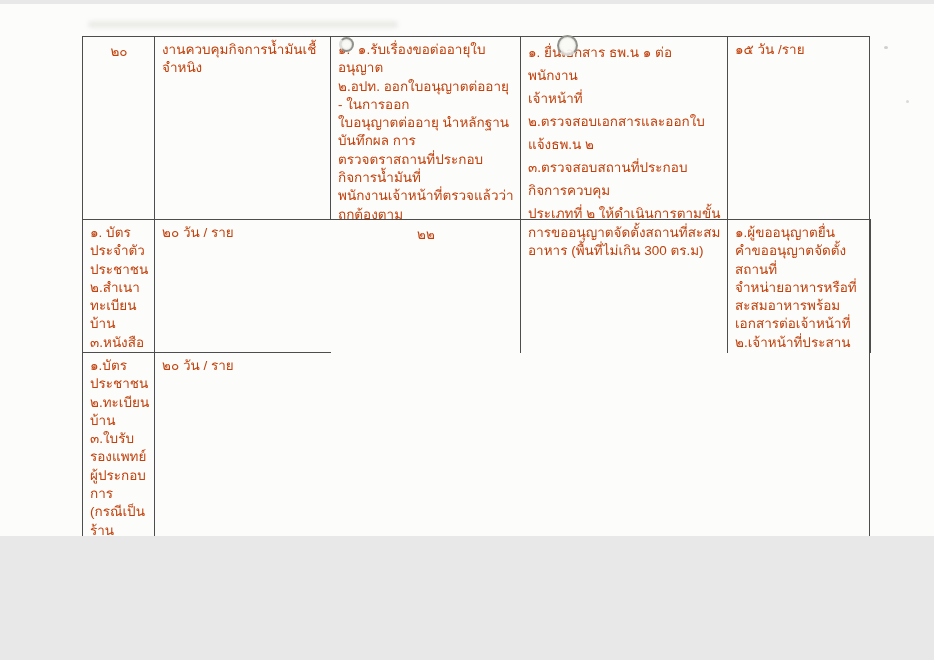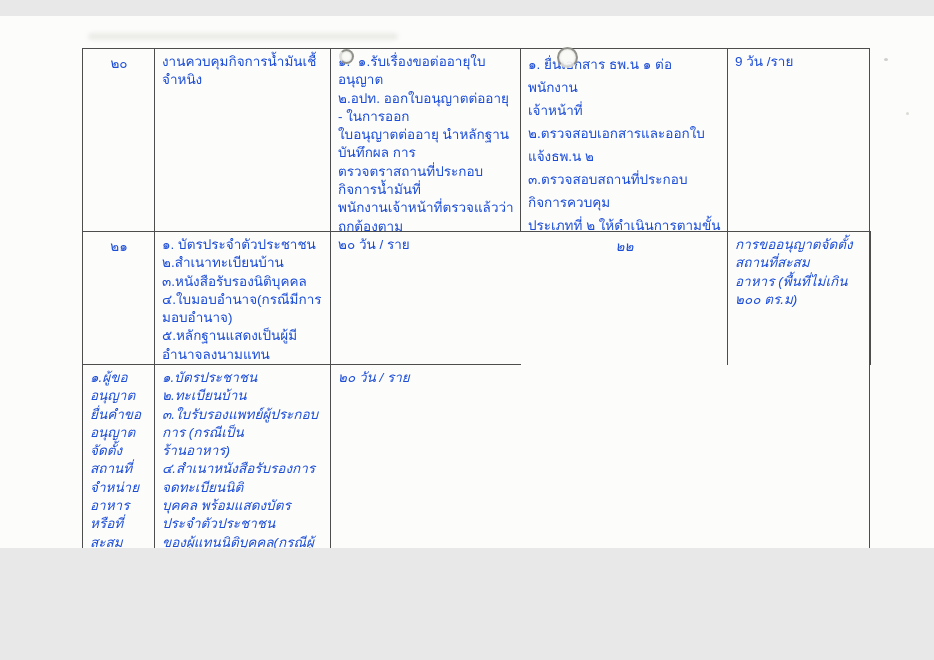--- a/index.html
+++ b/index.html
@@ -3,23 +3,23 @@
 <meta charset="utf-8">
 <style>
   * { margin: 0; padding: 0; box-sizing: border-box; }
   html, body { background: #e8e8e8; }
   body { font-family: "Liberation Sans", "DejaVu Sans", sans-serif; }
 
   .page {
     position: relative;
     width: 934px;
     height: 532px;
-    margin: 16px auto;
+    margin: 4px auto;
     background: #fcfcfa;
-    color: #1d4ed8;
+    color: #c2410c;
     overflow: hidden;
   }
 
   
   .smudge {
     position: absolute;
     left: 88px; top: 17px;
     width: 310px; height: 7px;
     background: #b9b9b4;
     opacity: 0.25;
@@ -45,21 +45,21 @@
   .cell {
     border-right: 1px solid #4d4d4d;
     border-bottom: 1px solid #4d4d4d;
     padding: 4px 6px 0 7px;
     font-size: 13.5px;
     line-height: 18.3px;
     overflow: hidden;
     white-space: pre-wrap;
   }
   .cell.last-col { border-right: none; }
-  .cell.last-row { border-bottom: none; font-style: italic; }
+  .cell.last-row { border-bottom: none; }
   .cell.num { text-align: center; padding-top: 6px; }
   .cell.lh23 { line-height: 23px; }
   .cell.lh22 { line-height: 22px; }
 
   
   .punch {
     position: absolute;
     border-radius: 50%;
     background: rgba(248, 248, 245, 0.92);
     border: 2px solid rgba(110, 110, 105, 0.75);
@@ -90,35 +90,34 @@
 เดิมสิ้นอายุ,มาเพื่อประกอบการพิจารณาออก
 ใบอนุญาต ส่งสำเนาใบอนุญาตต่ออายุให้
 สำนักงาน พนักงานภูมิภาคทราบ ภายใน ๑๕
 วัน เพื่อเป็นหลักฐาน</div>
     <div class="cell lh23">๑. ยื่นเอกสาร ธพ.น ๑ ต่อพนักงาน
 เจ้าหน้าที่
 ๒.ตรวจสอบเอกสารและออกใบแจ้งธพ.น ๒
 ๓.ตรวจสอบสถานที่ประกอบกิจการควบคุม
 ประเภทที่ ๒ ให้ดำเนินการตามขั้นตอน ใน
 ข้อ ๑ - ๓</div>
-    <div class="cell last-col">9 วัน /ราย</div>
+    <div class="cell last-col">๑๕ วัน /ราย</div>
 
-    <div class="cell num">๒๑</div>
     <div class="cell">๑. บัตรประจำตัวประชาชน
 ๒.สำเนาทะเบียนบ้าน
 ๓.หนังสือรับรองนิติบุคคล
 ๔.ใบมอบอำนาจ(กรณีมีการมอบอำนาจ)
 ๕.หลักฐานแสดงเป็นผู้มีอำนาจลงนามแทน
 นิติบุคคล
 ๖.แผนที่โดยสังเขป</div>
     <div class="cell last-col">๒๐ วัน / ราย</div>
 
     <div class="cell num last-row">๒๒</div>
     <div class="cell last-row">การขออนุญาตจัดตั้งสถานที่สะสม
-อาหาร (พื้นที่ไม่เกิน ๒๐๐ ตร.ม)</div>
+อาหาร (พื้นที่ไม่เกิน 300 ตร.ม)</div>
     <div class="cell last-row">๑.ผู้ขออนุญาตยื่นคำขออนุญาตจัดตั้งสถานที่
 จำหน่ายอาหารหรือที่สะสมอาหารพร้อม
 เอกสารต่อเจ้าหน้าที่
 ๒.เจ้าหน้าที่ประสานกับคณะกรรมการออก
 ตรวจสถานประกอบการ
 8.เจ้าพนักงานท้องถิ่นพิจารณาออกใบอนุญาต
 ๔.ผู้ขออนุญาตชำระค่าธรรมเนียมพร้อมรับ
 ใบอนุญาต</div>
     <div class="cell last-row">๑.บัตรประชาชน
 ๒.ทะเบียนบ้าน

